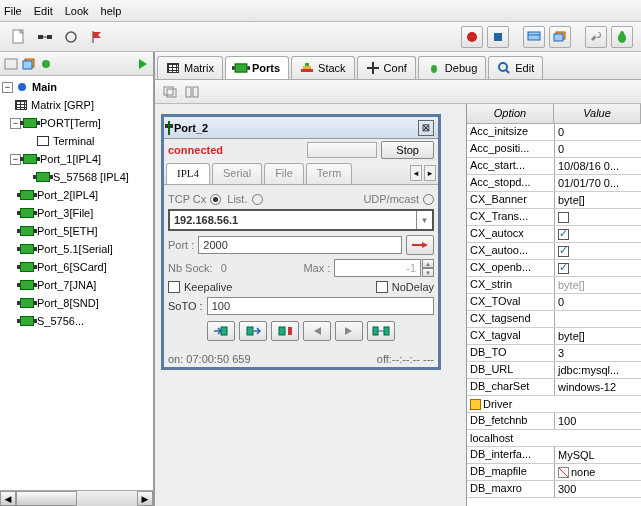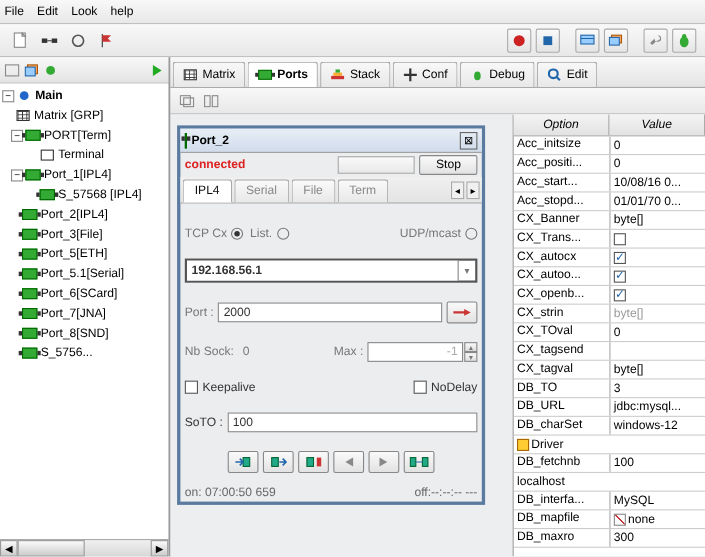--- a/index.html
+++ b/index.html
@@ -38,25 +38,25 @@
   .canvas { flex: 1; position: relative; }
   .panel { position: absolute; left: 6px; top: 10px; width: 280px; background: #ecedef; border: 3px solid #5a7aa0; }
   .panel-titlebar { height: 22px; background: linear-gradient(#e8eef6,#d0dcec); border-bottom: 1px solid #999; display: flex; align-items: center; padding: 0 4px; }
   .panel-titlebar .ttl { flex: 1; font-weight: bold; }
   .panel-titlebar .closebox { width: 16px; height: 16px; border: 1px solid #666; display:flex;align-items:center;justify-content:center;font-size:10px;cursor:pointer; }
   .panel-row { display: flex; align-items: center; height: 22px; padding: 0 4px; }
   .status-connected { color: #d22; font-weight: bold; flex: 1; }
   .btn { background: linear-gradient(#fafafa,#e2e2e2); border: 1px solid #888; padding: 2px 14px; cursor: pointer; border-radius: 2px; }
   .inner-tabs { display: flex; height: 24px; background: linear-gradient(#f0f0f0,#e4e4e4); border-bottom: 1px solid #aaa; }
   .inner-tab { padding: 3px 10px; border: 1px solid #aaa; border-bottom: none; margin: 2px 0 0 2px; background: linear-gradient(#fafafa,#e8e8e8); border-radius: 3px 3px 0 0; color: #888; cursor:pointer; }
-  .inner-tab.active { background: #fff; color: #111; }
+  .inner-tab.active { background: #fff; color: #111; font-family: Liberation Serif, serif; }
   .inner-tabs .nav { margin-left: auto; display: flex; align-items: center; padding: 0 2px; gap: 2px; }
   .inner-tabs .nav div { width: 12px; height: 16px; border: 1px solid #aaa; background: #f0f0f0; display:flex;align-items:center;justify-content:center;font-size:9px;cursor:pointer; }
   .panel-body { padding: 4px; color: #777; }
-  .field-row { display: flex; align-items: center; margin: 17px 0; }
+  .field-row { display: flex; align-items: center; margin: 4px 0; }
   .field-row label { margin-right: 4px; }
   .field-row input[type=text] { flex: 1; border: 1px solid #888; padding: 2px 4px; background: #fff; }
   .radio { width: 11px; height: 11px; border: 1px solid #777; border-radius: 50%; display:inline-block; margin-left: 4px; }
   .radio.on::after { content:''; display:block; width:5px;height:5px;background:#333;border-radius:50%;margin:2px; }
   .combo { display: flex; border: 2px solid #555; background: #fff; }
   .combo span { width: 16px; display:flex;align-items:center;justify-content:center;border-left:1px solid #888;font-size:9px; }
   .chk { width: 12px; height: 12px; border: 1px solid #555; background: #fff; display:inline-block; margin-right: 4px; vertical-align: middle; position:relative; }
   .sm-btn { width: 28px; height: 20px; background: linear-gradient(#fafafa,#e2e2e2); border: 1px solid #888; border-radius: 2px; display:flex;align-items:center;justify-content:center;cursor:pointer; }
   .btn-row { display: flex; justify-content: center; gap: 4px; margin: 6px 0; }
   .panel-footer { display: flex; padding: 2px 4px; color: #666; font-size: 10px; }

